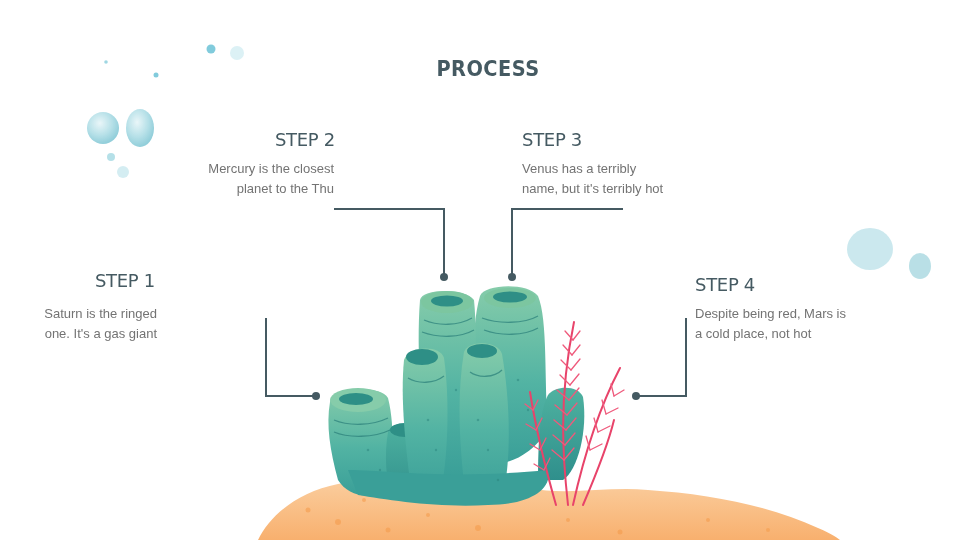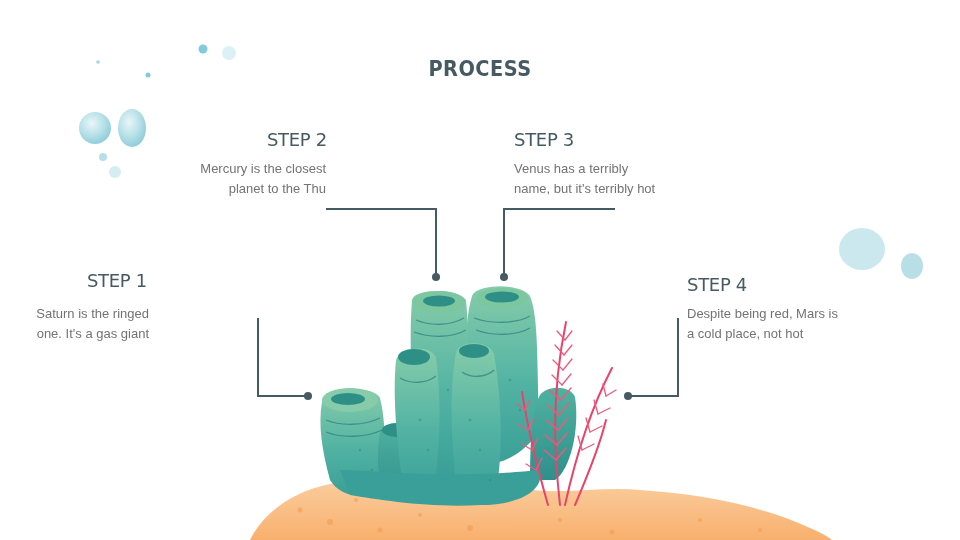--- a/index.html
+++ b/index.html
@@ -1,21 +1,21 @@
 <!DOCTYPE html>
 <html><head>
 <meta charset="utf-8">
 <style>
   html, body { margin: 0; padding: 0; }
   body {
     width: 960px; height: 540px; overflow: hidden; position: relative;
     background: #ffffff;
     font-family: "Liberation Sans", sans-serif;
   }
-  .slide { position: absolute; left: 0; top: 0; width: 860px; height: 540px; }
+  .slide { position: absolute; left: 8px; top: 0; width: 860px; height: 540px; }
   .title {
     position: absolute; left: 0; width: 960px; top: 56px; text-align: center;
     font-family: "DejaVu Sans", sans-serif; font-weight: bold; font-size: 22px;
     color: #455a62; letter-spacing: 0.5px; transform: scaleX(0.88);
   }
   .step-title {
     position: absolute; font-family: "DejaVu Sans", sans-serif;
     font-size: 18px; color: #455a62; transform-origin: left top;
     letter-spacing: -0.3px;
   }

